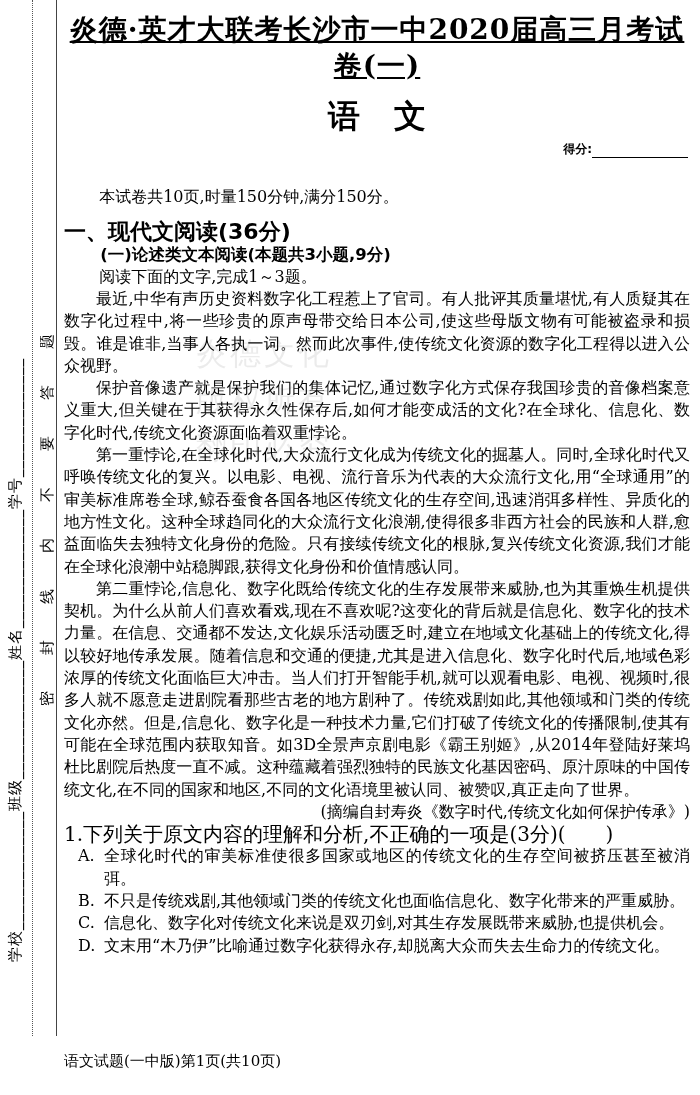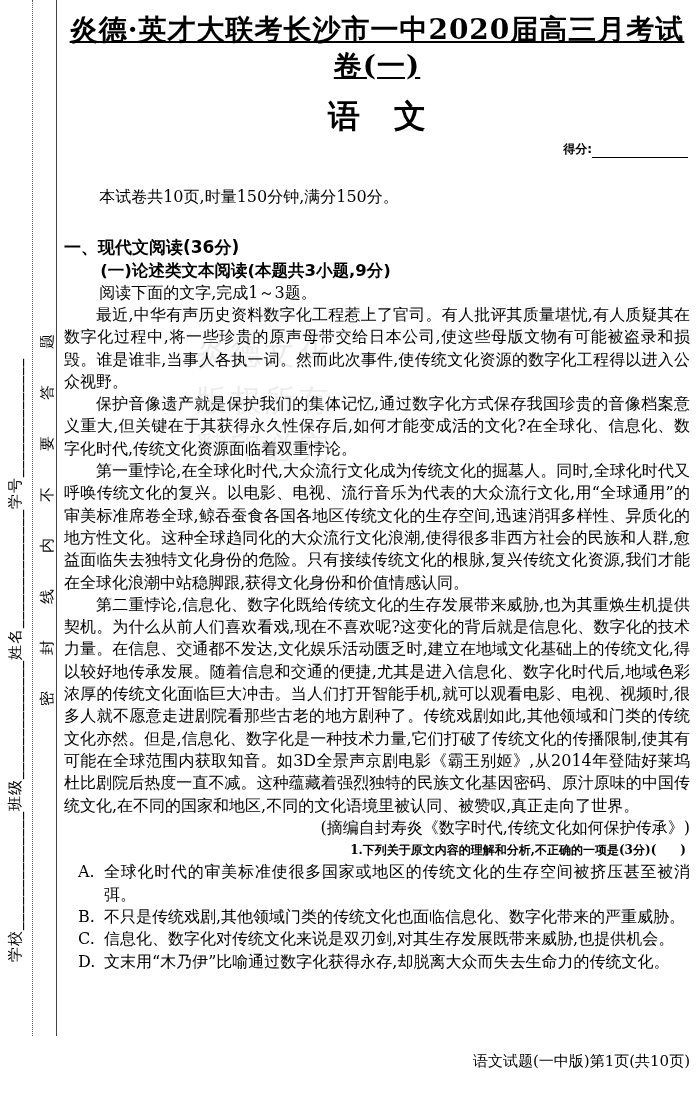--- a/index.html
+++ b/index.html
@@ -97,22 +97,22 @@
     width: 96px; height: 17px;
     border-bottom: 1.5px solid #000;
     vertical-align: bottom;
   }
   .exam-info {
     margin: 22px 0 0 0;
     font-size: 16px; line-height: 22px;
     text-indent: 2.2em;
   }
   .section-heading {
-    margin: 28px 0 0 0;
-    font-size: 17px; line-height: 23px;
+    margin: 12px 0 0 0;
+    font-size: 22px; line-height: 23px;
     font-weight: bold;
     font-family: "DejaVu Sans", sans-serif;
   }
   .subsection-heading {
     margin: 0;
     font-size: 16.5px; line-height: 23px;
     font-weight: bold;
     text-indent: 2.2em;
     font-family: "DejaVu Sans", sans-serif;
   }
@@ -127,41 +127,41 @@
     text-align: justify;
     text-indent: 2em;
   }
   .attribution {
     margin: 0;
     font-size: 16px; line-height: 22.3px;
     text-align: right;
   }
   .question-row {
     display: flex;
-    justify-content: flex-end;
-    font-size: 12px; line-height: 22.3px; font-weight: bold;
+    justify-content: flex-start;
+    font-size: 20px; line-height: 22.3px;
   }
   .answer-blank { white-space: pre; padding-right: 4px; }
   .option {
     display: flex;
     font-size: 16px; line-height: 22.3px;
     padding-left: 14px;
   }
   .opt-label {
     flex: 0 0 26px;
     font-family: "DejaVu Serif", serif;
   }
   .opt-text {
     flex: 1;
     text-align: justify;
   }
   .footer {
     position: absolute; left: 64px; top: 1052px;
     width: 626px;
-    text-align: right;
+    text-align: left;
     font-size: 15px;
   }
 </style>
 </head>
 <body>
 
 <div class="page">
 
   <div class="margin-fields">学校______________班级______________姓名______________学号______________</div>
   <div class="seal-dotted"></div>

